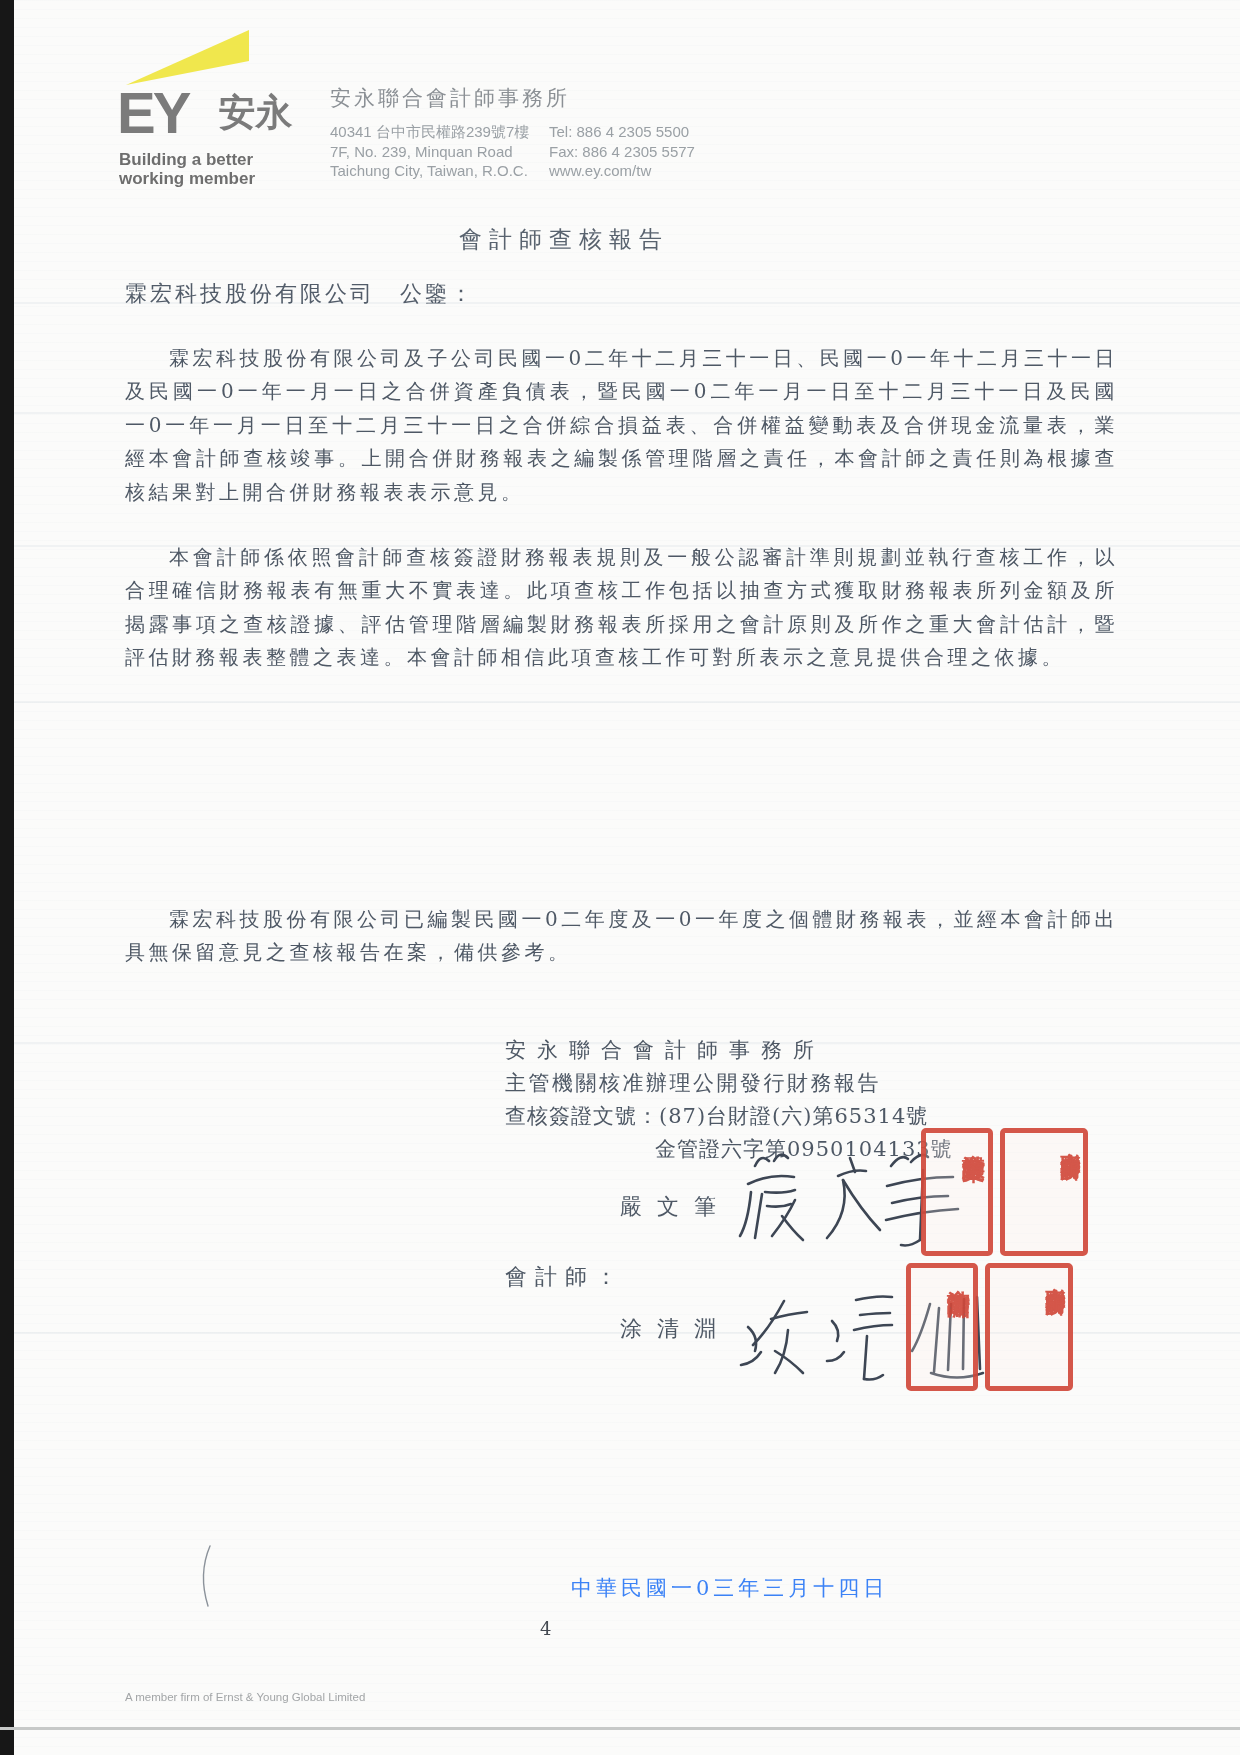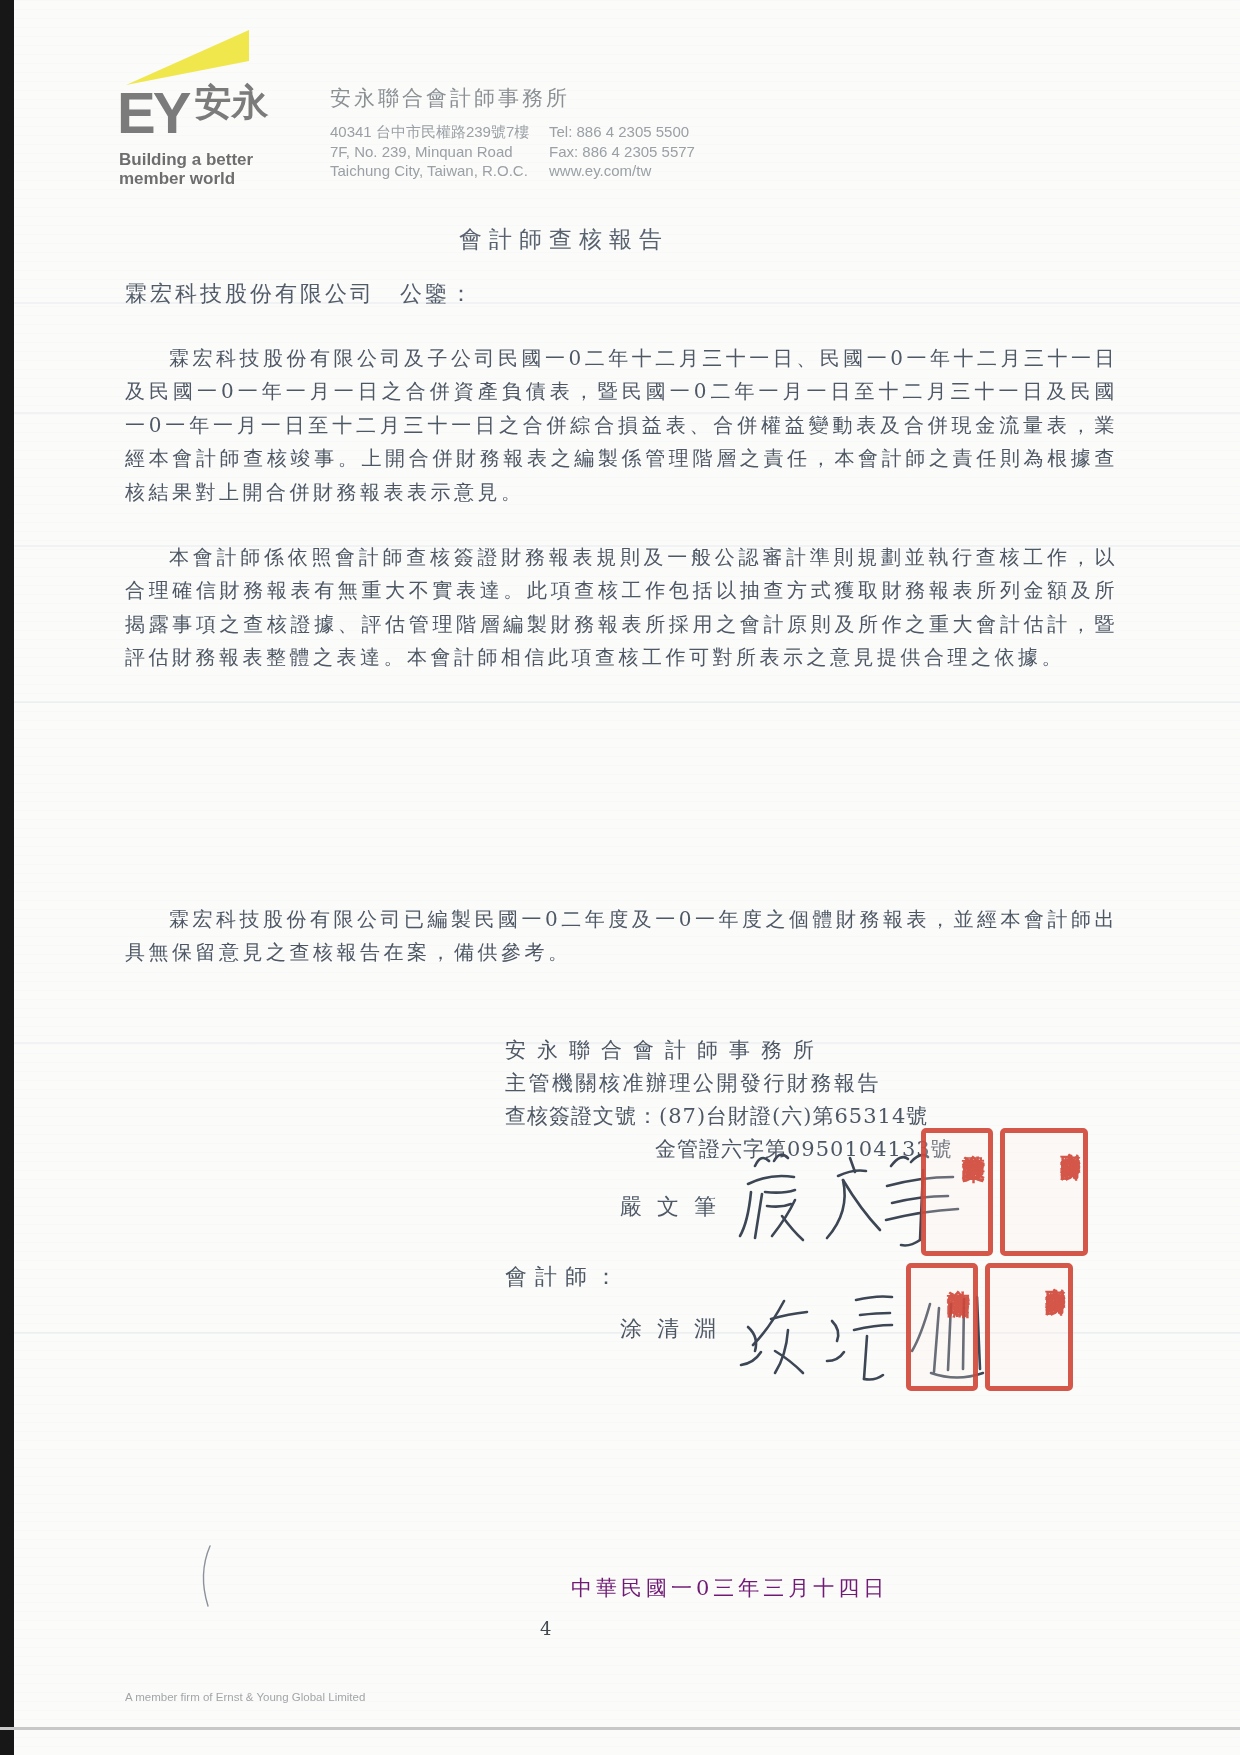--- a/index.html
+++ b/index.html
@@ -14,22 +14,22 @@
     content:"";position:absolute;inset:0;pointer-events:none;
     background:repeating-linear-gradient(180deg,
       rgba(140,160,180,0.030) 0px,rgba(140,160,180,0.030) 1px,
       transparent 1px,transparent 9px);
   }
   .scan-edge{position:absolute;left:0;top:0;width:14px;height:1755px;background:#171717;}
   .streak{position:absolute;left:14px;right:0;height:2px;background:rgba(150,170,190,0.10);}
 
   
   .beam{position:absolute;left:126px;top:30px;}
-  .ey-word{position:absolute;left:117px;top:84px;display:flex;align-items:flex-start;
-    font-family:"Liberation Sans","DejaVu Sans",sans-serif;color:#7b7b7b;}
+  .ey-word{position:absolute;left:117px;top:84px;display:flex;align-items:center;
+    font-family:"Liberation Sans","DejaVu Sans",sans-serif;color:#7b7b7b;gap:24px;}
   .ey-word .ey{font-size:58px;font-weight:bold;letter-spacing:-3px;line-height:1;}
   .ey-word .cn{font-size:37px;font-weight:bold;margin-left:6px;line-height:1.05;}
   .tagline{position:absolute;left:119px;top:150px;
     font-family:"Liberation Sans","DejaVu Sans",sans-serif;
     font-weight:bold;font-size:17px;line-height:19px;color:#6e6e6e;}
   .firm-name{position:absolute;left:330px;top:84px;
     font-family:"Liberation Sans","DejaVu Sans",sans-serif;
     font-size:21px;letter-spacing:3px;color:#8b9095;}
   .addr{position:absolute;left:330px;top:122px;
     font-family:Liberation Sans, sans-serif;
@@ -60,21 +60,21 @@
 
   
   .seal-pair{position:absolute;display:flex;gap:7px;}
   .seal{border:5px solid #d14a3c;color:#d14a3c;background:rgba(255,240,236,0.25);
     writing-mode:vertical-rl;text-orientation:upright;
     font-size:23px;line-height:1.08;font-weight:bold;letter-spacing:1px;
     overflow:hidden;padding:3px 2px;border-radius:5px;opacity:0.92;}
   .seal-sm{width:58px;height:112px;}
   .seal-lg{width:74px;height:112px;font-size:20px;}
 
-  .doc-date{position:absolute;left:571px;top:1574px;font-size:21px;letter-spacing:4px;color:#701a75;}
+  .doc-date{position:absolute;left:571px;top:1574px;font-size:21px;letter-spacing:4px;color:#3b82f6;}
   .page-num{position:absolute;left:540px;top:1618px;font-size:18px;color:#444a52;}
   .footer-note{position:absolute;left:125px;top:1691px;
     font-family:"Liberation Sans","DejaVu Sans",sans-serif;
     font-size:11.5px;color:#a2a5a7;}
   .bottom-rule{position:absolute;left:0;top:1727px;width:1240px;height:3px;background:#c7c9c8;}
   .pen-mark{position:absolute;left:196px;top:1544px;}
 </style>
 </head>
 <body>
 
@@ -90,21 +90,21 @@
 
   <svg class="beam" width="126" height="58" viewBox="0 0 126 58">
     <polygon points="0,55 123,0 123,31" fill="#f0e74d"></polygon>
   </svg>
   <div class="ey-word">
     <span class="ey">EY</span>
     <span class="cn">安永</span>
   </div>
   <div class="tagline">
     <div>Building a better</div>
-    <div>member world</div>
+    <div>working member</div>
   </div>
 
   <div class="firm-name">安永聯合會計師事務所</div>
   <div class="addr">
     <div>40341 台中市民權路239號7樓</div>
     <div>7F, No. 239, Minquan Road</div>
     <div>Taichung City, Taiwan, R.O.C.</div>
   </div>
   <div class="contact">
     <div>Tel:  886 4 2305 5500</div>

